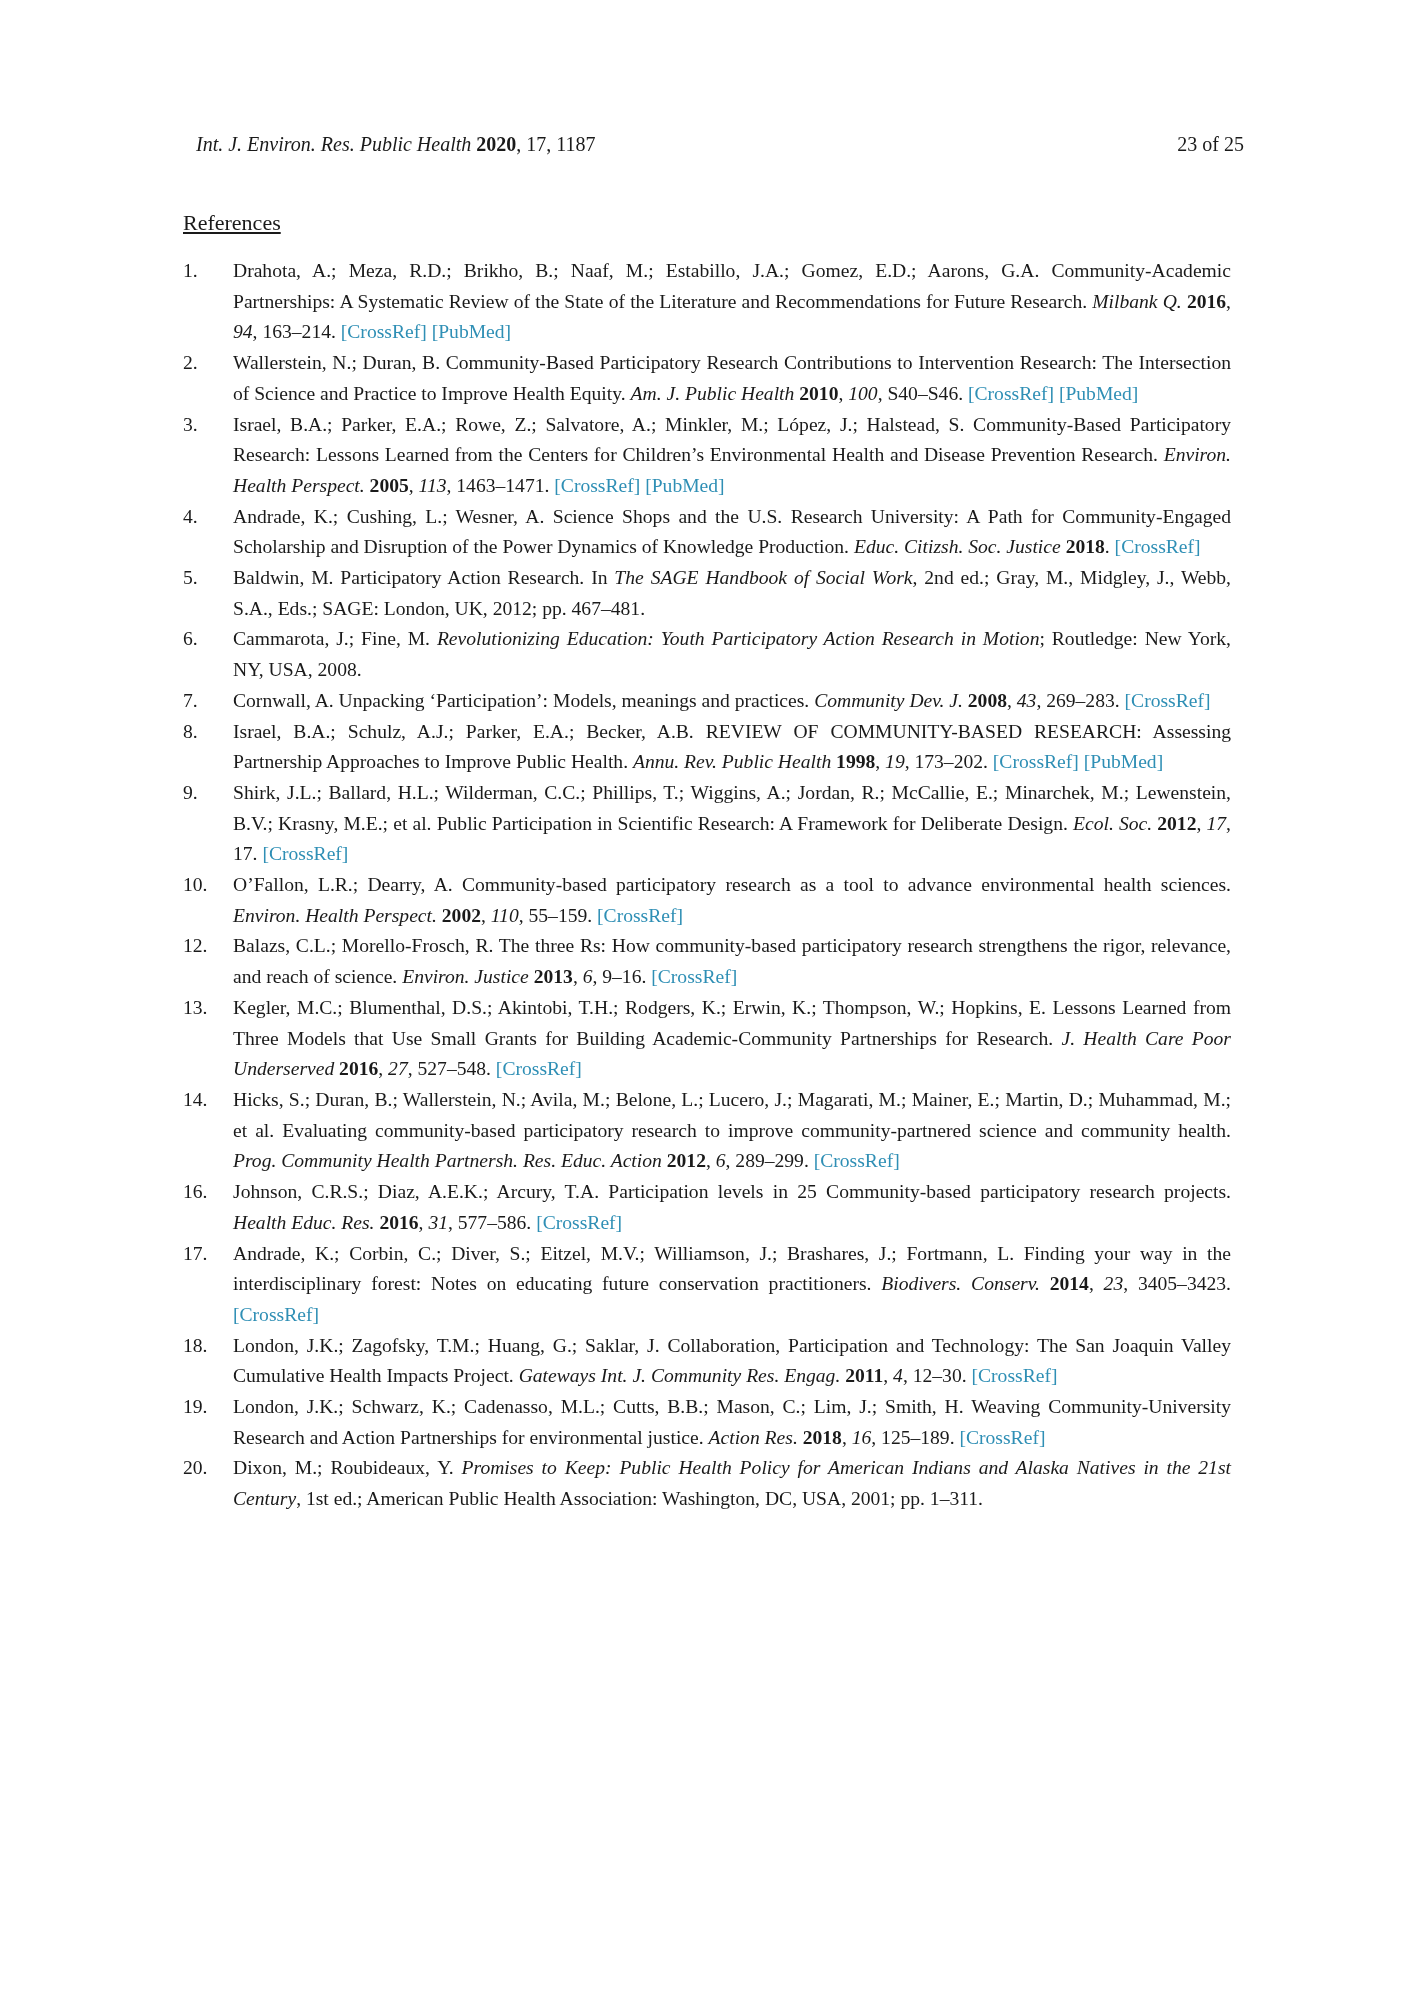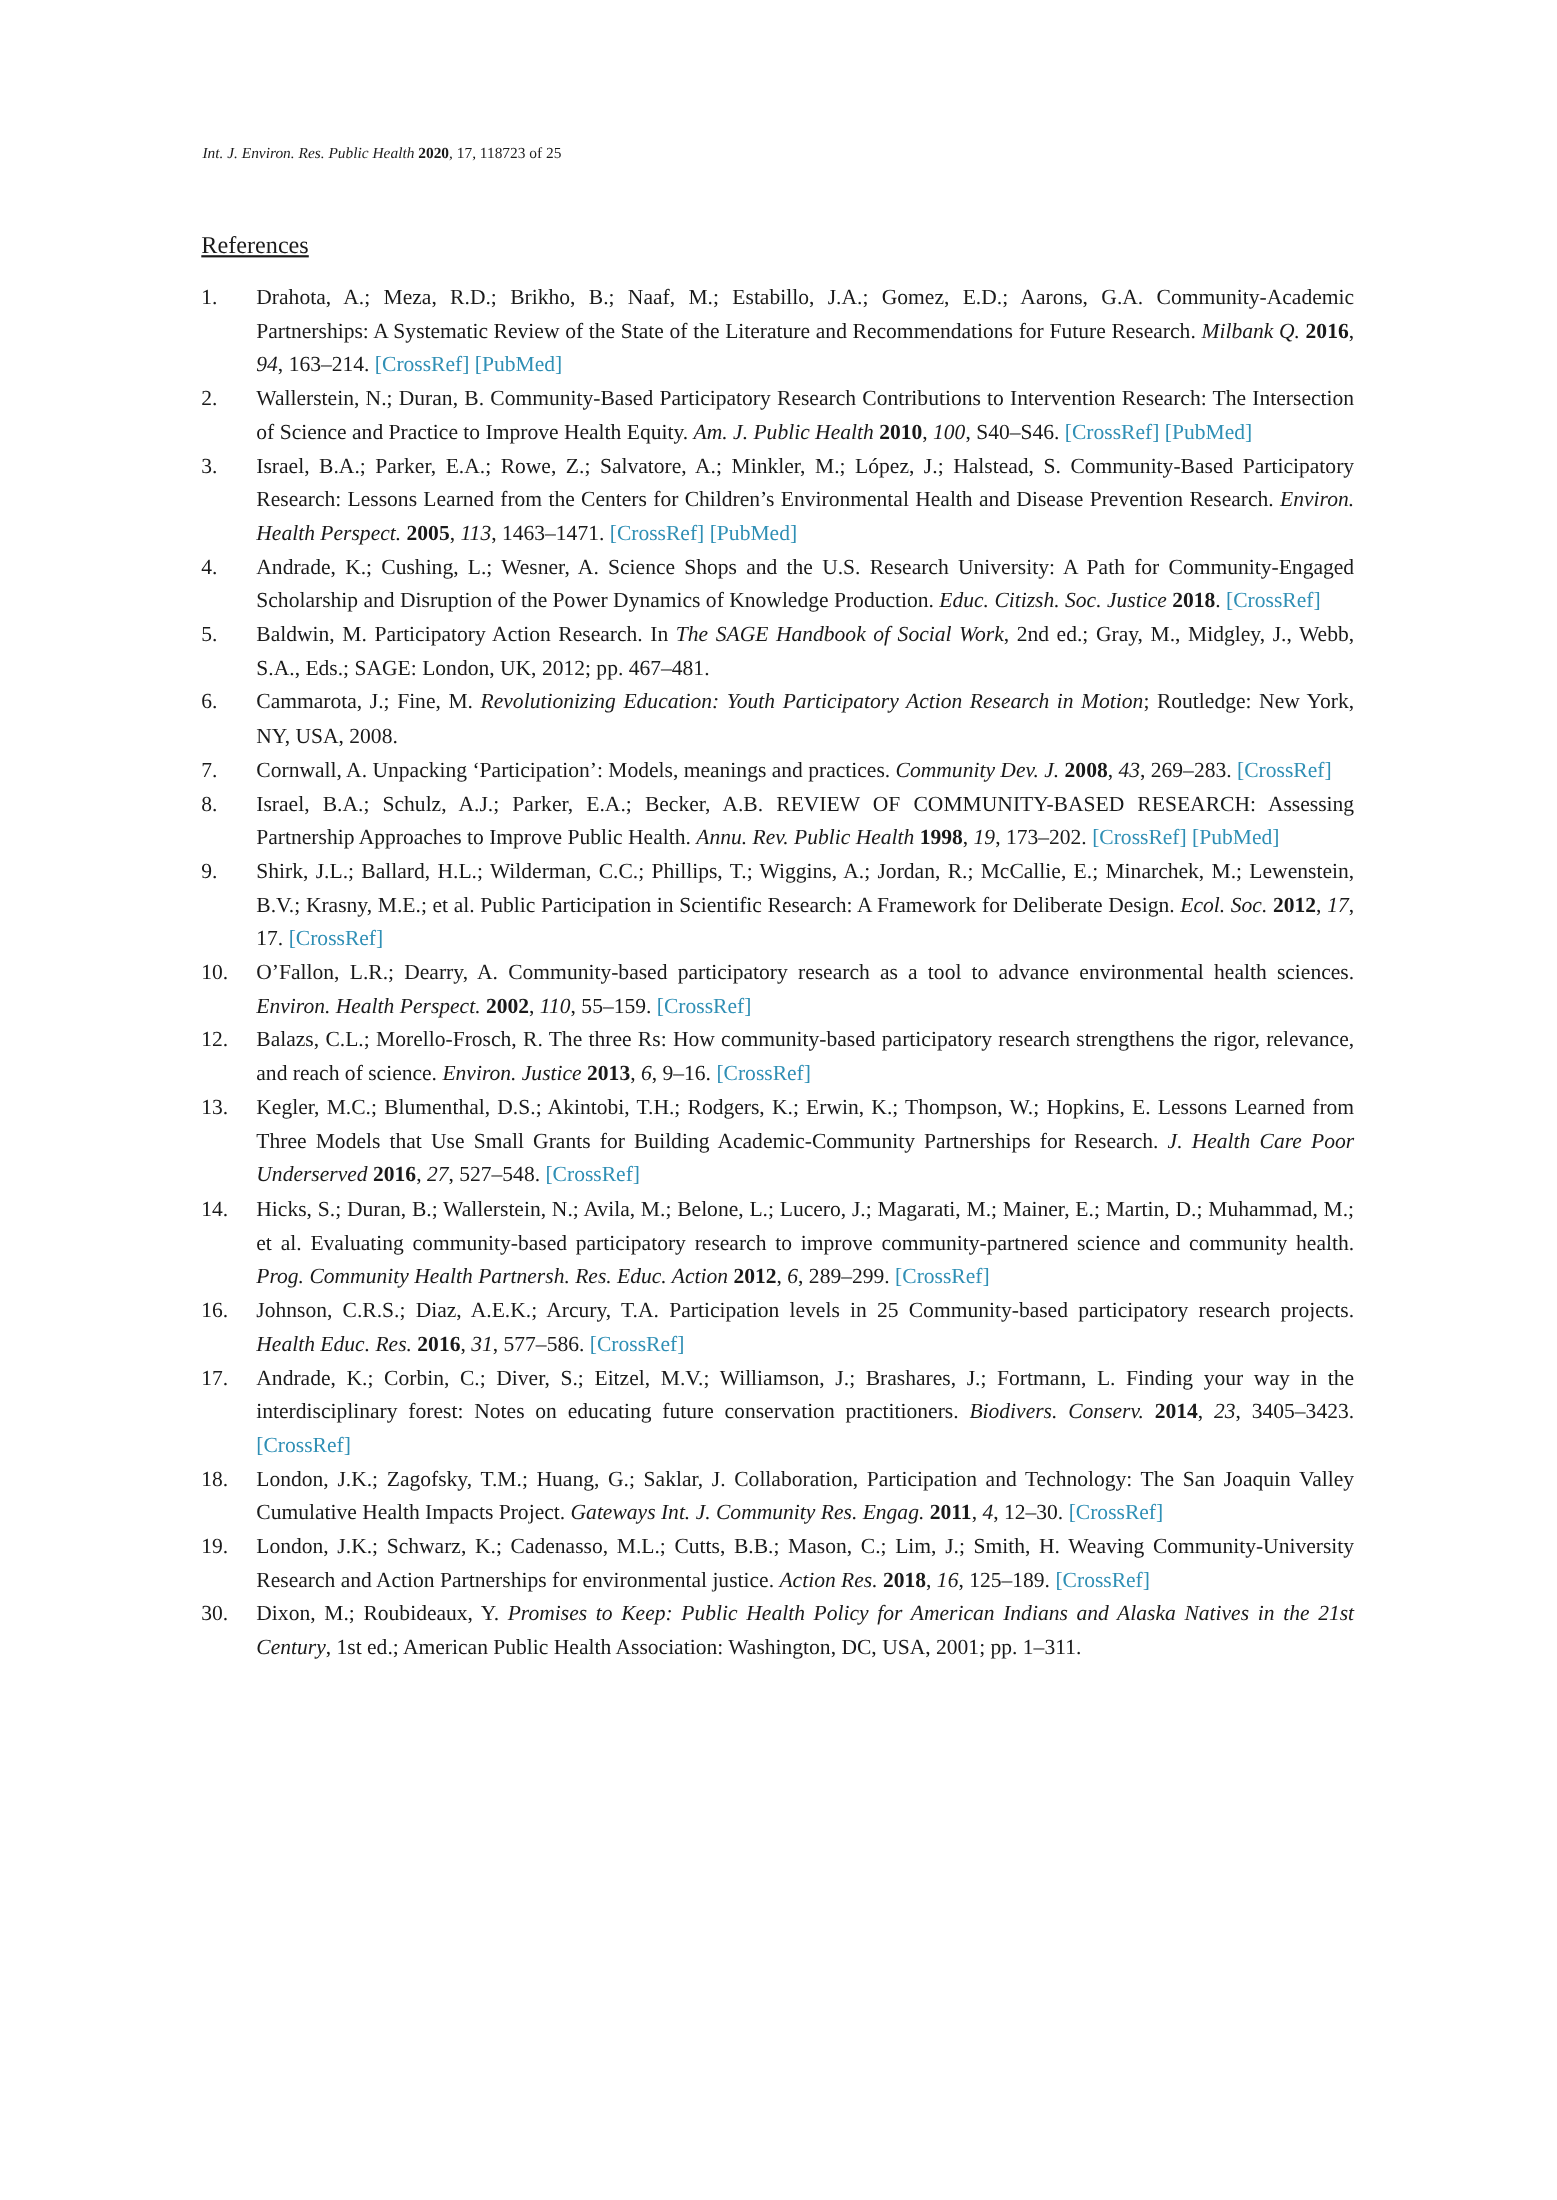--- a/index.html
+++ b/index.html
@@ -1,19 +1,19 @@
 <!DOCTYPE html>
 <html><head>
 <meta charset="utf-8">
 <style>
   html, body { margin: 0; padding: 0; background: #ffffff; }
   body { width: 1415px; height: 2000px; position: relative; overflow: hidden;
          font-family: "Liberation Serif", "DejaVu Serif", serif; color: #1a1a1a; }
-  .header { position: absolute; top: 133px; left: 184px; width: 1048px;
-            font-size: 14px; display: flex; }
+  .header { position: absolute; top: 133px; left: 196px; width: 1048px;
+            font-size: 20px; display: flex; justify-content: space-between; }
   .header .journal i { font-style: italic; }
   .section-title { position: absolute; top: 210px; left: 183px; font-size: 22px; font-weight: normal; margin: 0; text-decoration: underline; }
   .refs { position: absolute; top: 256px; left: 183px; width: 1048px; margin: 0; padding: 0; list-style: none; }
   .ref { position: relative; padding-left: 50px; font-size: 19.6px; line-height: 30.7px; text-align: justify; }
   .ref .num { position: absolute; left: 0; top: 0; }
   .link { color: #2f8fb5; text-decoration: none; cursor: pointer; }
   i { }
   b { font-weight: bold; }
 </style>
 </head>
@@ -37,14 +37,14 @@
     <li class="ref"><span class="num">8.</span><span>Israel, B.A.; Schulz, A.J.; Parker, E.A.; Becker, A.B. REVIEW OF COMMUNITY-BASED RESEARCH: Assessing Partnership Approaches to Improve Public Health. </span><i>Annu. Rev. Public Health</i><span> </span><b>1998</b><span>, </span><i>19</i><span>, 173–202. </span><a class="link" style="color: rgb(47, 143, 181);">[CrossRef]</a><span> </span><a class="link" style="color: rgb(47, 143, 181);">[PubMed]</a></li>
     <li class="ref"><span class="num">9.</span><span>Shirk, J.L.; Ballard, H.L.; Wilderman, C.C.; Phillips, T.; Wiggins, A.; Jordan, R.; McCallie, E.; Minarchek, M.; Lewenstein, B.V.; Krasny, M.E.; et al. Public Participation in Scientific Research: A Framework for Deliberate Design. </span><i>Ecol. Soc.</i><span> </span><b>2012</b><span>, </span><i>17</i><span>, 17. </span><a class="link" style="color: rgb(47, 143, 181);">[CrossRef]</a></li>
     <li class="ref"><span class="num">10.</span><span>O’Fallon, L.R.; Dearry, A. Community-based participatory research as a tool to advance environmental health sciences. </span><i>Environ. Health Perspect.</i><span> </span><b>2002</b><span>, </span><i>110</i><span>, 55–159. </span><a class="link" style="color: rgb(47, 143, 181);">[CrossRef]</a></li>
     <li class="ref"><span class="num">12.</span><span>Balazs, C.L.; Morello-Frosch, R. The three Rs: How community-based participatory research strengthens the rigor, relevance, and reach of science. </span><i>Environ. Justice</i><span> </span><b>2013</b><span>, </span><i>6</i><span>, 9–16. </span><a class="link" style="color: rgb(47, 143, 181);">[CrossRef]</a></li>
     <li class="ref"><span class="num">13.</span><span>Kegler, M.C.; Blumenthal, D.S.; Akintobi, T.H.; Rodgers, K.; Erwin, K.; Thompson, W.; Hopkins, E. Lessons Learned from Three Models that Use Small Grants for Building Academic-Community Partnerships for Research. </span><i>J. Health Care Poor Underserved</i><span> </span><b>2016</b><span>, </span><i>27</i><span>, 527–548. </span><a class="link" style="color: rgb(47, 143, 181);">[CrossRef]</a></li>
     <li class="ref"><span class="num">14.</span><span>Hicks, S.; Duran, B.; Wallerstein, N.; Avila, M.; Belone, L.; Lucero, J.; Magarati, M.; Mainer, E.; Martin, D.; Muhammad, M.; et al. Evaluating community-based participatory research to improve community-partnered science and community health. </span><i>Prog. Community Health Partnersh. Res. Educ. Action</i><span> </span><b>2012</b><span>, </span><i>6</i><span>, 289–299. </span><a class="link" style="color: rgb(47, 143, 181);">[CrossRef]</a></li>
     <li class="ref"><span class="num">16.</span><span>Johnson, C.R.S.; Diaz, A.E.K.; Arcury, T.A. Participation levels in 25 Community-based participatory research projects. </span><i>Health Educ. Res.</i><span> </span><b>2016</b><span>, </span><i>31</i><span>, 577–586. </span><a class="link" style="color: rgb(47, 143, 181);">[CrossRef]</a></li>
     <li class="ref"><span class="num">17.</span><span>Andrade, K.; Corbin, C.; Diver, S.; Eitzel, M.V.; Williamson, J.; Brashares, J.; Fortmann, L. Finding your way in the interdisciplinary forest: Notes on educating future conservation practitioners. </span><i>Biodivers. Conserv.</i><span> </span><b>2014</b><span>, </span><i>23</i><span>, 3405–3423. </span><a class="link" style="color: rgb(47, 143, 181);">[CrossRef]</a></li>
     <li class="ref"><span class="num">18.</span><span>London, J.K.; Zagofsky, T.M.; Huang, G.; Saklar, J. Collaboration, Participation and Technology: The San Joaquin Valley Cumulative Health Impacts Project. </span><i>Gateways Int. J. Community Res. Engag.</i><span> </span><b>2011</b><span>, </span><i>4</i><span>, 12–30. </span><a class="link" style="color: rgb(47, 143, 181);">[CrossRef]</a></li>
     <li class="ref"><span class="num">19.</span><span>London, J.K.; Schwarz, K.; Cadenasso, M.L.; Cutts, B.B.; Mason, C.; Lim, J.; Smith, H. Weaving Community-University Research and Action Partnerships for environmental justice. </span><i>Action Res.</i><span> </span><b>2018</b><span>, </span><i>16</i><span>, 125–189. </span><a class="link" style="color: rgb(47, 143, 181);">[CrossRef]</a></li>
-    <li class="ref"><span class="num">30.</span><span>Dixon, M.; Roubideaux, Y. </span><i>Promises to Keep: Public Health Policy for American Indians and Alaska Natives in the 21st Century</i><span>, 1st ed.; American Public Health Association: Washington, DC, USA, 2001; pp. 1–311.</span></li>
+    <li class="ref"><span class="num">20.</span><span>Dixon, M.; Roubideaux, Y. </span><i>Promises to Keep: Public Health Policy for American Indians and Alaska Natives in the 21st Century</i><span>, 1st ed.; American Public Health Association: Washington, DC, USA, 2001; pp. 1–311.</span></li>
   </ol>
 
 </body></html>

